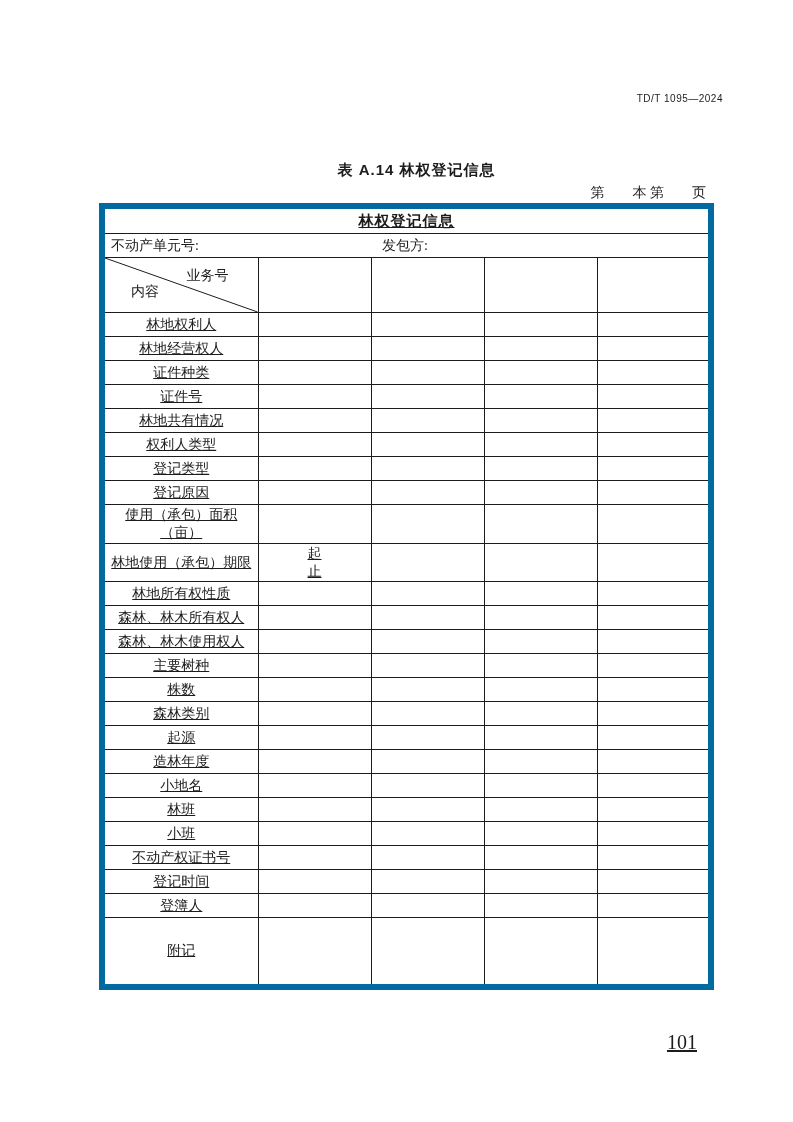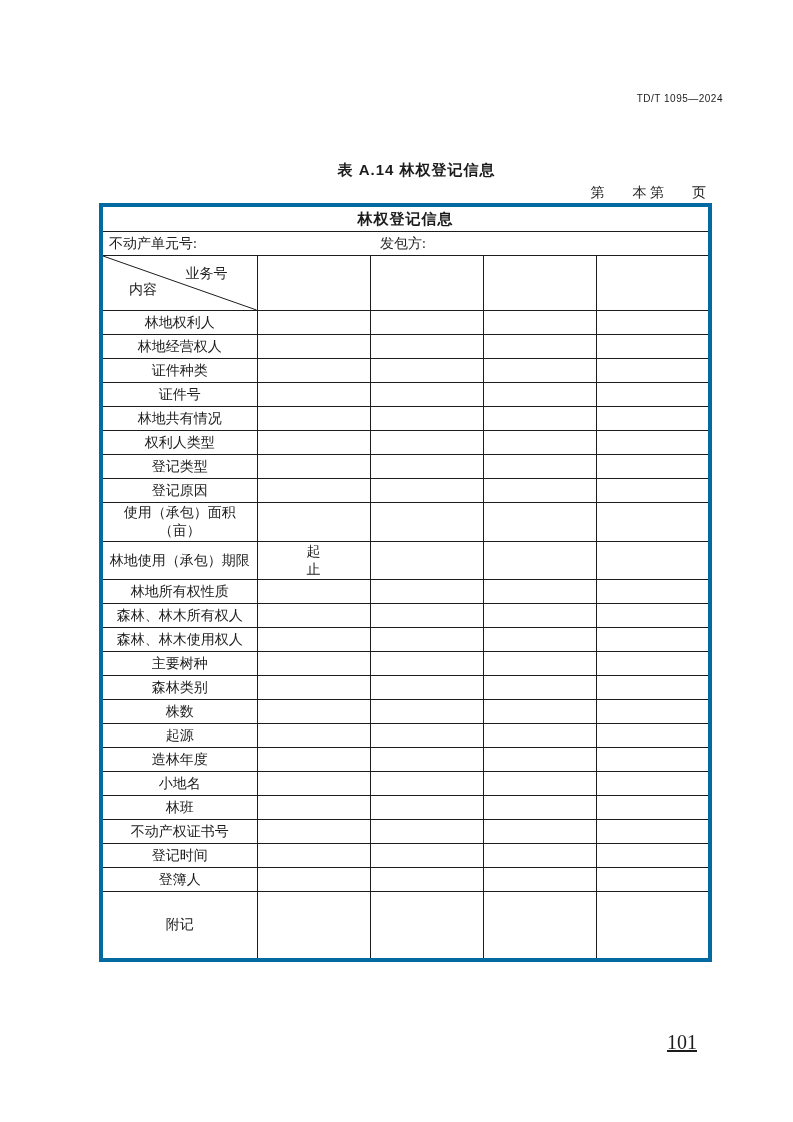--- a/index.html
+++ b/index.html
@@ -24,21 +24,22 @@
   }
   .page-indicator {
     position: absolute; top: 184px; right: 87px;
     font-size: 14px; white-space: pre;
   }
   table.form {
     position: absolute; left: 99px; top: 203px;
     width: 609px;
     border-collapse: collapse; table-layout: fixed;
     font-size: 14px;
-    border: 4px solid #0369a1;
+    border: 6px solid #0369a1;
+    text-decoration: underline;
   }
   table.form td {
     border: 1px solid #1c1c1c;
     padding: 0;
     text-align: center;
     vertical-align: middle;
     line-height: 18px;
     overflow: hidden;
   }
   tr.title-row td {
@@ -204,34 +205,34 @@
         <td></td>
       </tr>
       <tr class="normal">
         <td class="lbl">主要树种</td>
         <td></td>
         <td></td>
         <td></td>
         <td></td>
       </tr>
       <tr class="normal">
+        <td class="lbl">株数</td>
+        <td></td>
+        <td></td>
+        <td></td>
+        <td></td>
+      </tr>
+      <tr class="normal">
         <td class="lbl">森林类别</td>
         <td></td>
         <td></td>
         <td></td>
         <td></td>
       </tr>
       <tr class="normal">
-        <td class="lbl">株数</td>
-        <td></td>
-        <td></td>
-        <td></td>
-        <td></td>
-      </tr>
-      <tr class="normal">
         <td class="lbl">起源</td>
         <td></td>
         <td></td>
         <td></td>
         <td></td>
       </tr>
       <tr class="normal">
         <td class="lbl">造林年度</td>
         <td></td>
         <td></td>
@@ -240,20 +241,27 @@
       </tr>
       <tr class="normal">
         <td class="lbl">小地名</td>
         <td></td>
         <td></td>
         <td></td>
         <td></td>
       </tr>
       <tr class="normal">
         <td class="lbl">林班</td>
+        <td></td>
+        <td></td>
+        <td></td>
+        <td></td>
+      </tr>
+      <tr class="normal">
+        <td class="lbl">小班</td>
         <td></td>
         <td></td>
         <td></td>
         <td></td>
       </tr>
       <tr class="normal">
         <td class="lbl">不动产权证书号</td>
         <td></td>
         <td></td>
         <td></td>

